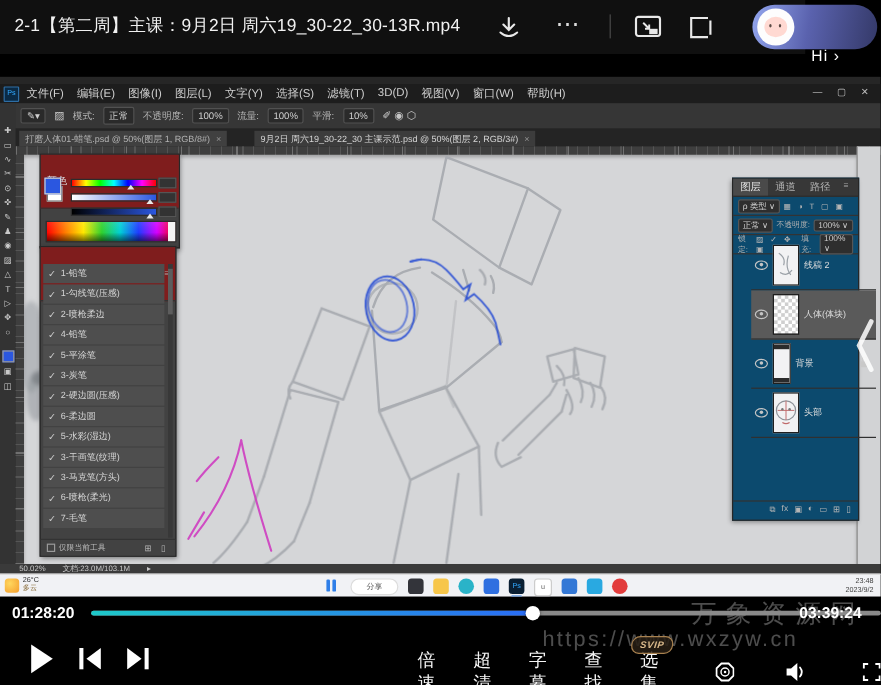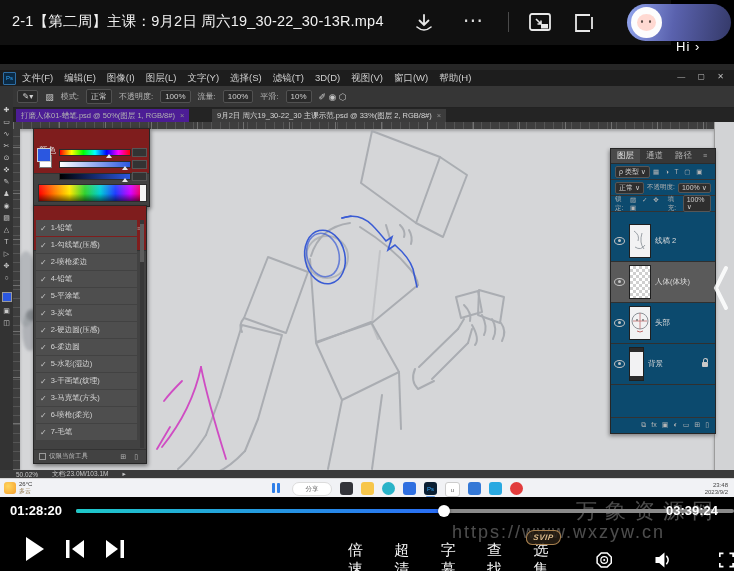--- a/index.html
+++ b/index.html
@@ -28,21 +28,21 @@
            margin:0 6px 0 3px;border:1px solid #2e6ea5;border-radius:1px;}
   .ps-menu-item{font-size:9.5px;color:#cfcfcf;margin-right:11px;}
   .win-btns{position:absolute;right:5px;top:2px;font-size:8px;color:#bdbdbd;letter-spacing:5px;}
   .ps-options{left:0;top:22px;width:734px;height:22px;background:#363636;border-bottom:1px solid #222;
               display:flex;align-items:center;gap:7px;padding-left:5px;box-sizing:border-box;}
   .opt-ico{font-size:9px;color:#c6c6c6;}
   .opt-box{font-size:8px;color:#d0d0d0;background:#2a2a2a;border:1px solid #515151;border-radius:2px;padding:1px 4px;}
   .opt-lbl{font-size:8px;color:#b5b5b5;}
   .ps-tabs{left:0;top:44px;width:734px;height:14px;background:#242424;}
   .doc-tab{position:absolute;top:1px;height:13px;display:flex;align-items:center;padding:0 5px;
-           font-size:7.5px;color:#b3b3b3;background:#4c1d95;}
+           font-size:7.5px;color:#b3b3b3;background:#404040;}
   .doc-tab.active{background:#3c3c3c;color:#d6d6d6;}
   .tab-x{margin-left:5px;color:#8f8f8f;}
   .ruler-h{left:13px;top:58px;width:721px;height:7px;background:#3e3e3e;
     background-image:repeating-linear-gradient(90deg,#707070 0 1px,transparent 1px 46px),
                      repeating-linear-gradient(90deg,#555 0 1px,transparent 1px 9px);}
   .ruler-v{left:13px;top:65px;width:7px;height:341px;background:#3e3e3e;
     background-image:repeating-linear-gradient(0deg,#707070 0 1px,transparent 1px 46px),
                      repeating-linear-gradient(0deg,#555 0 1px,transparent 1px 9px);}
   .ruler-corner{left:13px;top:58px;width:7px;height:7px;background:#3e3e3e;}
   .toolbox{left:0;top:22px;width:13px;height:384px;background:#333;display:flex;flex-direction:column;
@@ -90,21 +90,21 @@
                 box-shadow:-1px 2px 4px rgba(0,0,0,.4);}
   .lp-tabs{height:14px;display:flex;align-items:center;background:#373737;border-bottom:1px solid #2c2c2c;}
   .lp-tab{font-size:8.5px;color:#b2b2b2;padding:0 6px;height:100%;display:flex;align-items:center;}
   .lp-tab.active{background:#4a4a4a;color:#e8e8e8;}
   .lp-burger{margin-left:auto;margin-right:4px;font-size:7px;color:#aaa;}
   .lp-row{display:flex;align-items:center;gap:3px;padding:0 4px;border-bottom:1px solid #333;}
   .lp-filter{height:15px;}
   .lp-select{font-size:7px;color:#cfcfcf;background:#2e2e2e;border:1px solid #565656;border-radius:2px;padding:0 3px;}
   .lp-minis{font-size:6.5px;color:#b5b5b5;letter-spacing:2px;}
   .lp-lbl{font-size:6.5px;color:#b0b0b0;}
-  .layer-rows{position:absolute;left:0;top:72px;width:100%;}
+  .layer-rows{position:absolute;left:0;top:52px;width:100%;padding-left:15px;}
   .layer-row{height:40px;display:flex;align-items:center;border-bottom:1px solid #303030;padding:0 3px;gap:4px;}
   .layer-row.selected{background:#5a5a5a;}
   .eye{width:9px;height:6px;border:1px solid #c5c5c5;border-radius:50%;position:relative;flex:none;}
   .eye::after{content:'';position:absolute;left:2.5px;top:1px;width:3px;height:3px;background:#c5c5c5;border-radius:50%;}
   .thumb{width:20px;height:32px;background:#f2f2f3;border:1px solid #1f1f1f;flex:none;position:relative;overflow:hidden;}
   .thumb.checker{background:
       repeating-conic-gradient(#cfcfcf 0 25%,#ffffff 0 50%) 0 0/6px 6px;}
   .thumb.tall{width:13px;}
   .thumb.tall::before,.thumb.tall::after{content:'';position:absolute;left:0;width:100%;height:4px;background:#2b2b2b;}
   .thumb.tall::after{bottom:0;}
@@ -222,21 +222,21 @@
       <span class="opt-box">10%</span>
       <span class="opt-ico">✐ ◉ ⬡</span>
     </div>
 
     <div class="abs ps-tabs">
       <div class="doc-tab nowrap" style="left:16px;max-width:190px;overflow:hidden">
         <span style="filter:blur(.3px)">打磨人体01-蜡笔.psd @ 50%(图层 1, RGB/8#)</span>
         <span class="tab-x">×</span>
       </div>
       <div class="doc-tab active nowrap" style="left:212px;max-width:392px;overflow:hidden">
-        <span style="filter:blur(.3px)">9月2日 周六19_30-22_30 主课示范.psd @ 33%(图层 2, RGB/8#)</span>
+        <span style="filter:blur(.3px)">9月2日 周六19_30-22_30 主课示范.psd @ 50%(图层 2, RGB/3#)</span>
         <span class="tab-x">×</span>
       </div>
     </div>
 
     <div class="abs toolbox">
       <div style="display:flex;flex-direction:column;align-items:center;gap:5px">
 
       <span class="tool-glyph">✚</span>
           <span class="tool-glyph">▭</span>
           <span class="tool-glyph">∿</span>
@@ -448,37 +448,37 @@
           </span>
           <span class="layer-name nowrap">线稿 2</span>
 
         </div>
           <div class="layer-row selected">
           <span class="eye"></span>
           <span class="thumb checker"></span>
           <span class="layer-name nowrap">人体(体块)</span>
 
         </div>
+          <div class="layer-row locked">
+          <span class="eye"></span>
+          <span class="thumb tall"></span>
+          <span class="layer-name nowrap">背景</span>
+          <span class="padlock lockonly"></span>
+        </div>
           <div class="layer-row">
           <span class="eye"></span>
           <span class="thumb face"><svg width="20" height="32" viewBox="0 0 20 32">
                 <circle cx="10" cy="14" r="8" stroke="#8d9298" fill="none" stroke-width="1"></circle>
                 <path d="M10,6 V22 M3,14 H17" stroke="#c06a6a" stroke-width="0.8"></path>
                 <circle cx="7" cy="13" r="1" fill="#777"></circle>
                 <circle cx="13" cy="13" r="1" fill="#777"></circle>
                 <path d="M7,24 Q10,26 13,24" stroke="#c06a6a" stroke-width="1" fill="none"></path>
               </svg></span>
           <span class="layer-name nowrap">头部</span>
 
-        </div>
-          <div class="layer-row locked">
-          <span class="eye"></span>
-          <span class="thumb tall"></span>
-          <span class="layer-name nowrap">背景</span>
-          <span class="padlock lockonly"></span>
         </div>
         </div>
       <div class="lp-foot">
 
       <span>⧉</span>
           <span>fx</span>
           <span>▣</span>
           <span>◐</span>
           <span>▭</span>
           <span>⊞</span>

